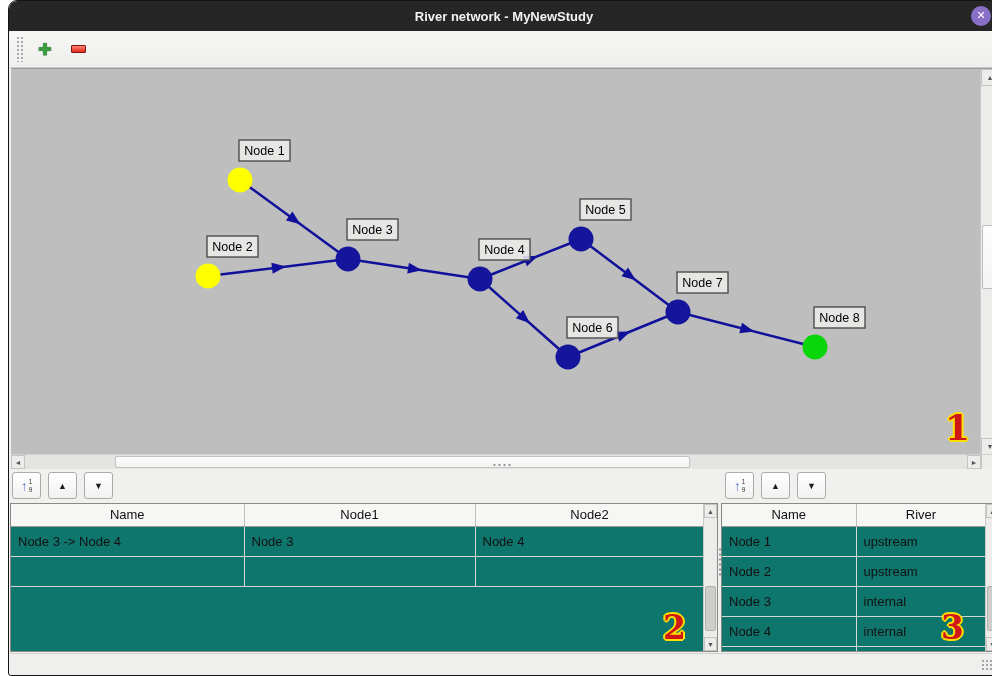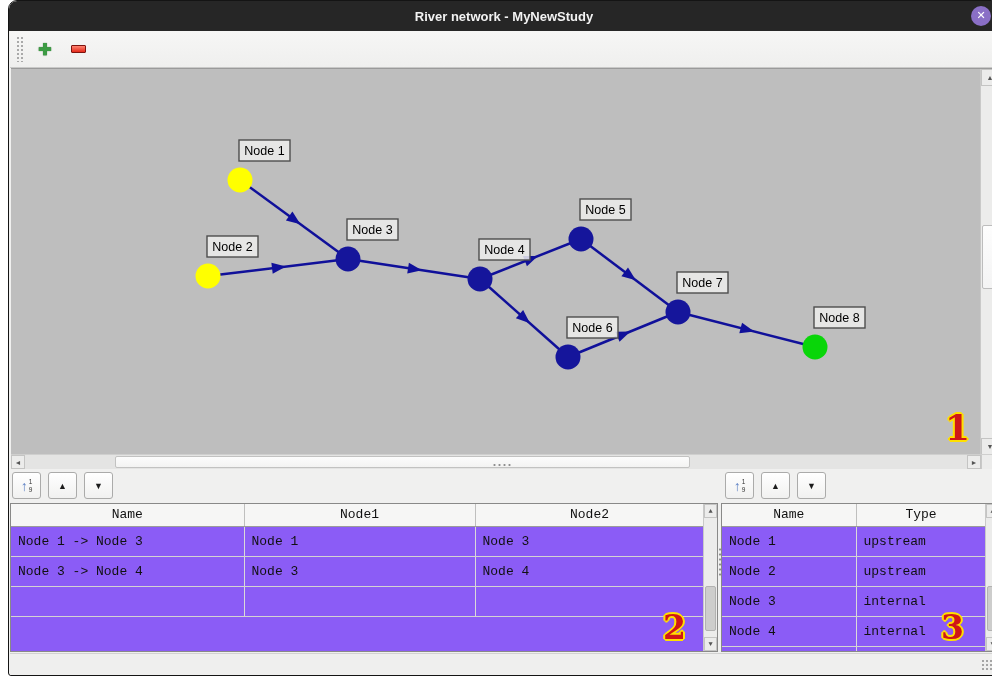--- a/index.html
+++ b/index.html
@@ -70,22 +70,22 @@
   .pane-toolbar { position:absolute; top:471px; height:28px; display:flex; gap:7px; }
   .pane-toolbar.lt { left:3px; } .pane-toolbar.rt { left:716px; }
   .pt-btn { width:29px; height:27px; background:linear-gradient(#ffffff,#f1f1f0);
     border:1px solid #ababaa; border-radius:3px; display:flex; align-items:center;
     justify-content:center; cursor:pointer; }
   .sort-arrow { color:#5b7fc4; font-size:14px; font-weight:bold; }
   .sort-digits { display:flex; flex-direction:column; font-size:6.5px; color:#333;
     line-height:1.1; margin-left:1px; }
   .tri { color:#1c1c1c; font-size:9px; }
   
-  .table-wrap { position:absolute; top:502px; height:149px; background:#8b5cf6;
-    border:1px solid #898988; overflow:hidden;font-family:Liberation Mono, monospace; }
+  .table-wrap { position:absolute; top:502px; height:149px; background:#0f766e;
+    border:1px solid #898988; overflow:hidden; }
   .table-wrap.lt { left:1px; width:708px; }
   .table-wrap.rt { left:712px; width:279px; }
   table { border-collapse:collapse; table-layout:fixed; }
   th { height:22px; background:#f6f6f5; border-right:1px solid #bfbfbe;
     border-bottom:1px solid #9b9b9a; font-size:13px; font-weight:normal; color:#111; }
   td { height:30px; font-size:13px; color:#111; padding-left:7px;
     border-right:1px solid #dadad9; border-bottom:1px solid #d4d4d3;
     white-space:nowrap; overflow:hidden; }
   .tv-scroll { position:absolute; top:0; right:0; width:14px; bottom:0;
     background:#ececeb; border-left:1px solid #c9c9c8; }
@@ -254,25 +254,20 @@
     <table>
       <thead>
           <tr>
             <th style="width: 233px;">Name</th>
             <th style="width: 231px;">Node1</th>
             <th style="width: 229px;">Node2</th>
           </tr>
         </thead>
       <tbody>
           <tr>
-            <td>Node 1 -&gt; Node 3</td>
-            <td>Node 1</td>
-            <td>Node 3</td>
-          </tr>
-          <tr>
             <td>Node 3 -&gt; Node 4</td>
             <td>Node 3</td>
             <td>Node 4</td>
           </tr>
           <tr>
             <td></td>
             <td></td>
             <td></td>
           </tr>
         </tbody>
@@ -282,21 +277,21 @@
       <div class="thumb"></div>
       <div class="sb-btn down">▼</div>
     </div>
   </div>
 
   <div class="table-wrap rt">
     <table>
       <thead>
           <tr>
             <th style="width: 134px;">Name</th>
-            <th style="width: 130px;">Type</th>
+            <th style="width: 130px;">River</th>
           </tr>
         </thead>
       <tbody>
           <tr>
             <td>Node 1</td>
             <td>upstream</td>
           </tr>
           <tr>
             <td>Node 2</td>
             <td>upstream</td>

